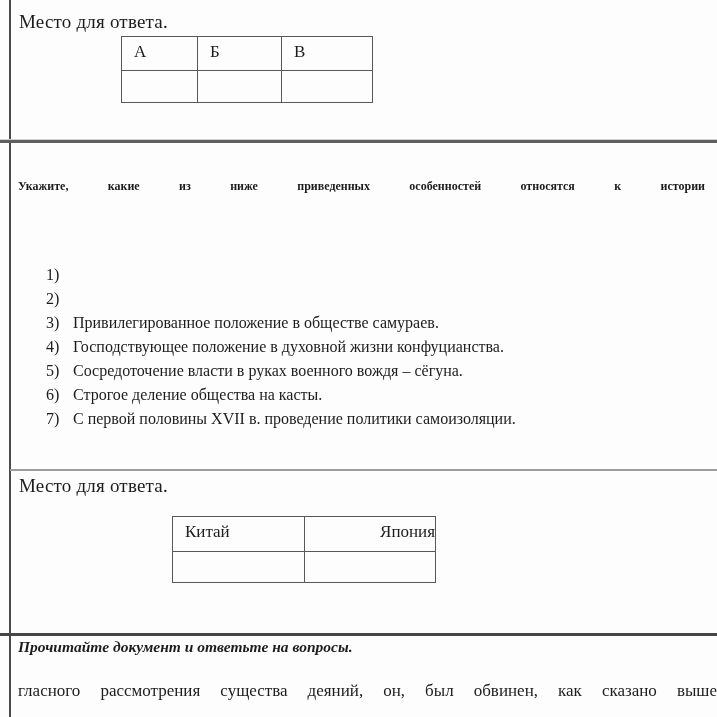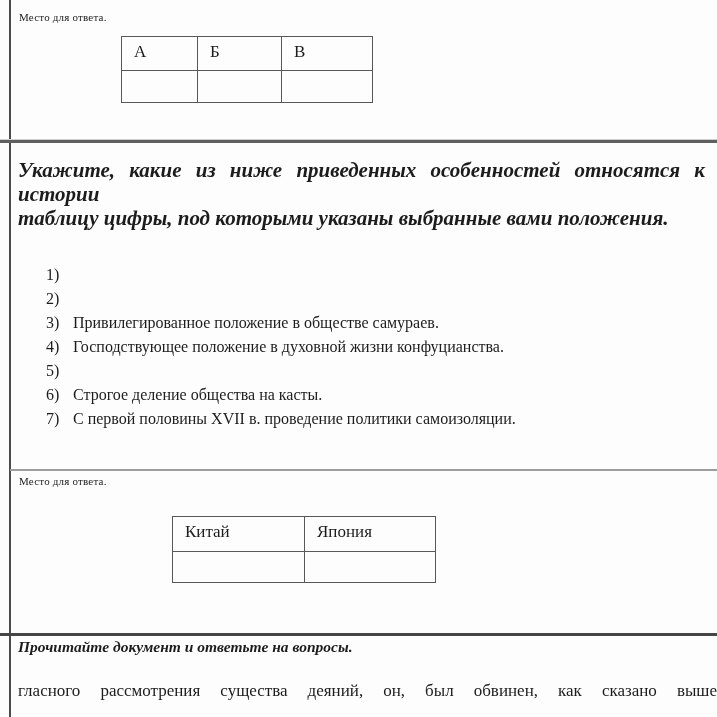--- a/index.html
+++ b/index.html
@@ -36,21 +36,21 @@
     background: #9d9d9d;
   }
   .div3 {
     left: 0; right: 0; top: 633px;
     height: 3px;
     background: #454545;
   }
   .answer-label {
     position: absolute;
     left: 19px;
-    font-size: 11px;
+    font-size: 19px;
     letter-spacing: 0.2px;
     white-space: nowrap;
   }
   .lbl1 { top: 11px; }
   .lbl2 { top: 475px; }
   table.anstbl {
     position: absolute;
     border-collapse: collapse;
     table-layout: fixed;
   }
@@ -62,31 +62,30 @@
     overflow: hidden;
   }
   table.tbl1 { left: 121px; top: 36px; }
   table.tbl1 .c1 { width: 63px; }
   table.tbl1 .c2 { width: 71px; }
   table.tbl1 .c3 { width: 78px; }
   table.tbl1 .hrow td { height: 28px; }
   table.tbl1 .brow td { height: 26px; }
   table.tbl2 { left: 172px; top: 516px; }
   table.tbl2 .c1 { width: 119px; margin-left: 15px; }
-  table.tbl2 .c2 { width: 118px; }
+  table.tbl2 .c2 { width: 118px; text-align: right; }
   table.tbl2 .hrow td { height: 29px; }
   table.tbl2 .brow td { height: 25px; }
   .task-instruction {
     position: absolute;
     left: 18px;
-    top: 158px;
+    top: 174px;
     width: 687px;
     font-weight: bold;
-    font-style: italic;
-    font-size: 21px;
+    font-size: 12px;
     line-height: 24px;
   }
   .jline {
     text-align: justify;
     text-align-last: justify;
   }
   .lline { text-align: left; }
   .task-list {
     position: absolute;
     left: 46px;
@@ -141,40 +140,40 @@
     <tr class="brow">
       <td class="c1"></td>
       <td class="c2"></td>
       <td class="c3"></td>
     </tr>
   </tbody>
 </table>
 
 <div class="task-instruction">
   <div class="jline">Укажите, какие из ниже приведенных особенностей относятся к истории</div>
-  <div class="lline">таблицу цифры, под которыми указаны выбранные вами положения.</div>
 </div>
 
 <div class="task-list">
   <div class="task-item">
     <span class="num">1)</span>
   </div>
   <div class="task-item">
     <span class="num">2)</span>
   </div>
   <div class="task-item">
     <span class="num">3)</span>
     <span class="txt">Привилегированное положение в обществе самураев.</span>
   </div>
   <div class="task-item">
     <span class="num">4)</span>
     <span class="txt">Господствующее положение в духовной жизни конфуцианства.</span>
   </div>
   <div class="task-item">
     <span class="num">5)</span>
+    <span class="txt">Сосредоточение власти в руках военного вождя – сёгуна.</span>
   </div>
   <div class="task-item">
     <span class="num">6)</span>
     <span class="txt">Строгое деление общества на касты.</span>
   </div>
   <div class="task-item">
     <span class="num">7)</span>
     <span class="txt">С первой половины XVII в. проведение политики самоизоляции.</span>
   </div>
 </div>

